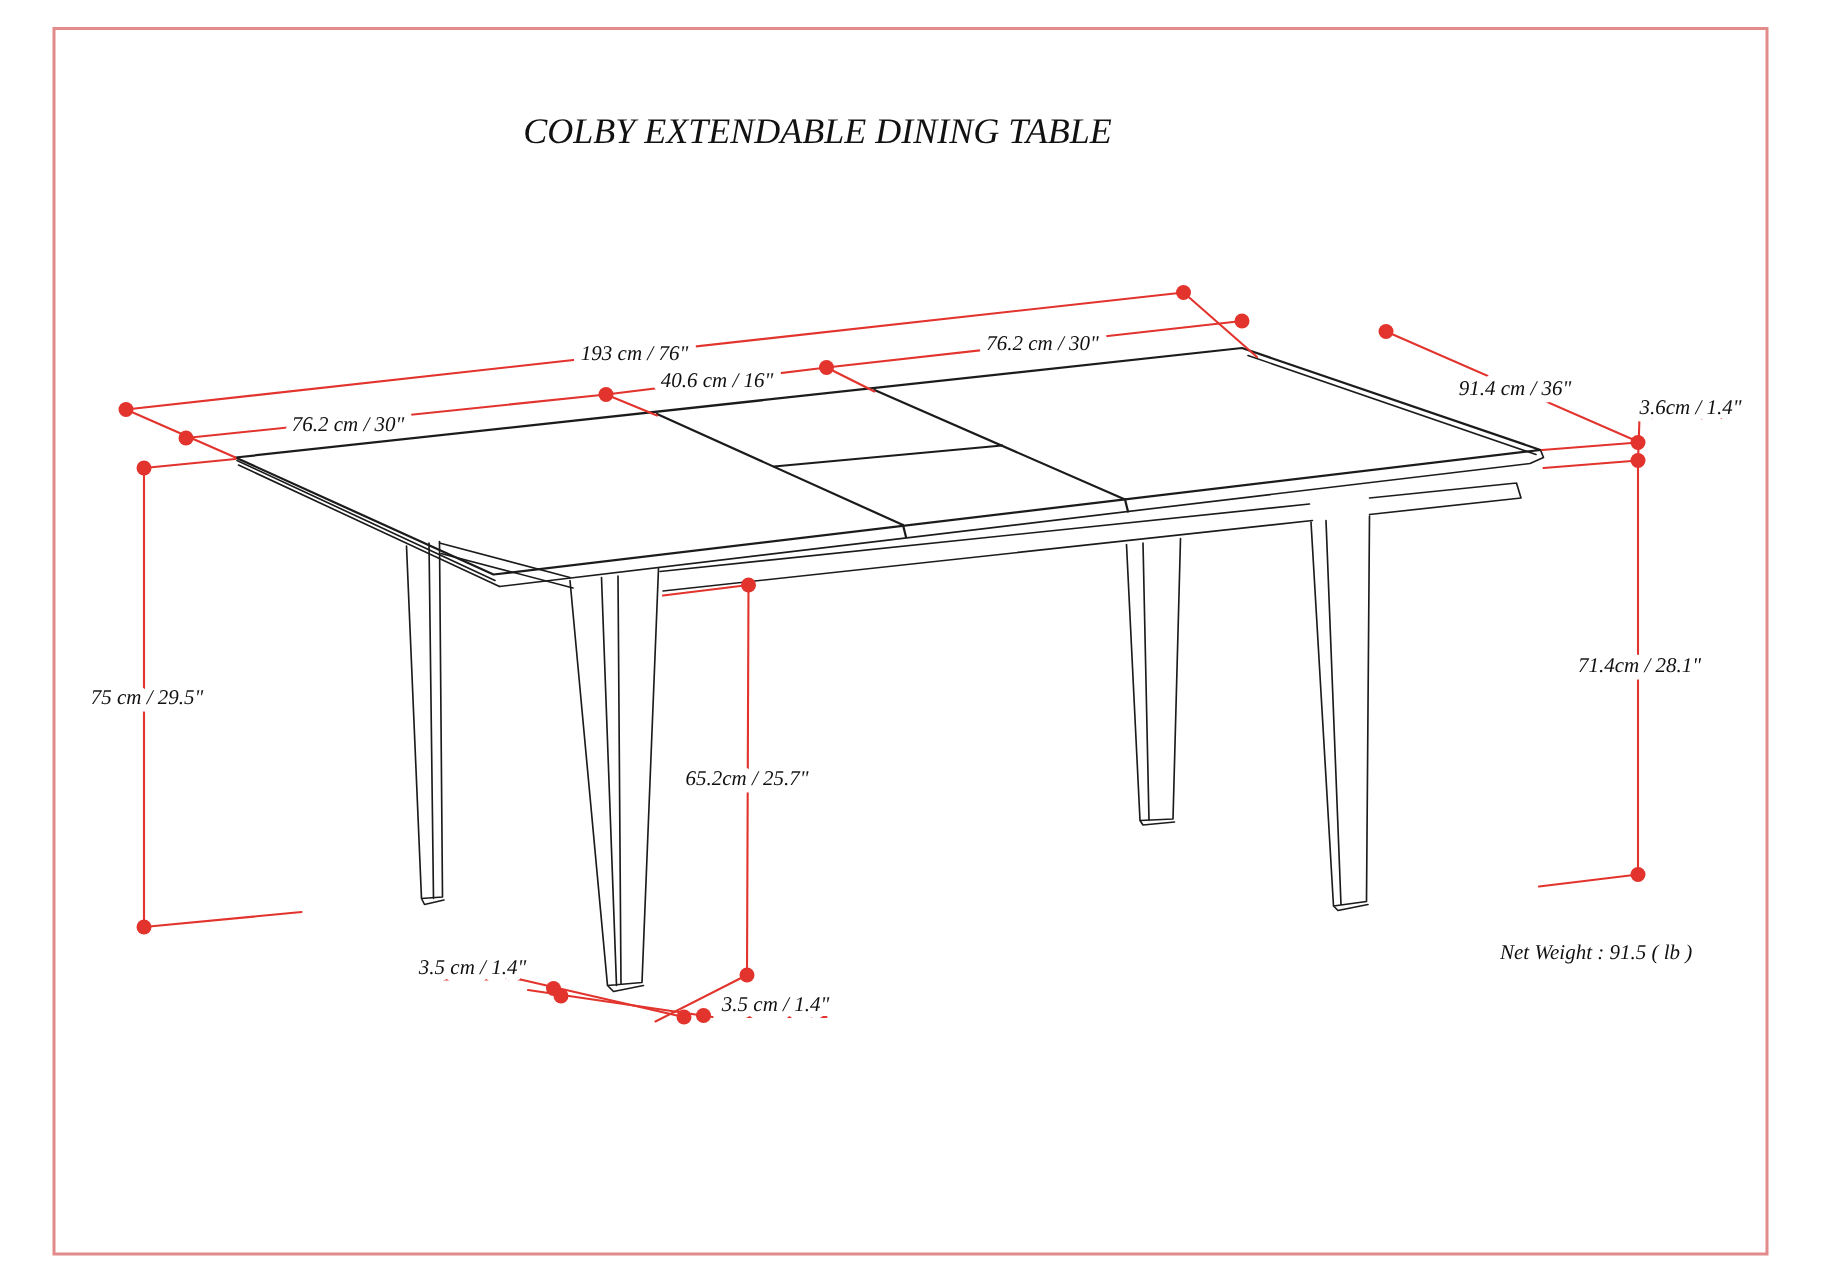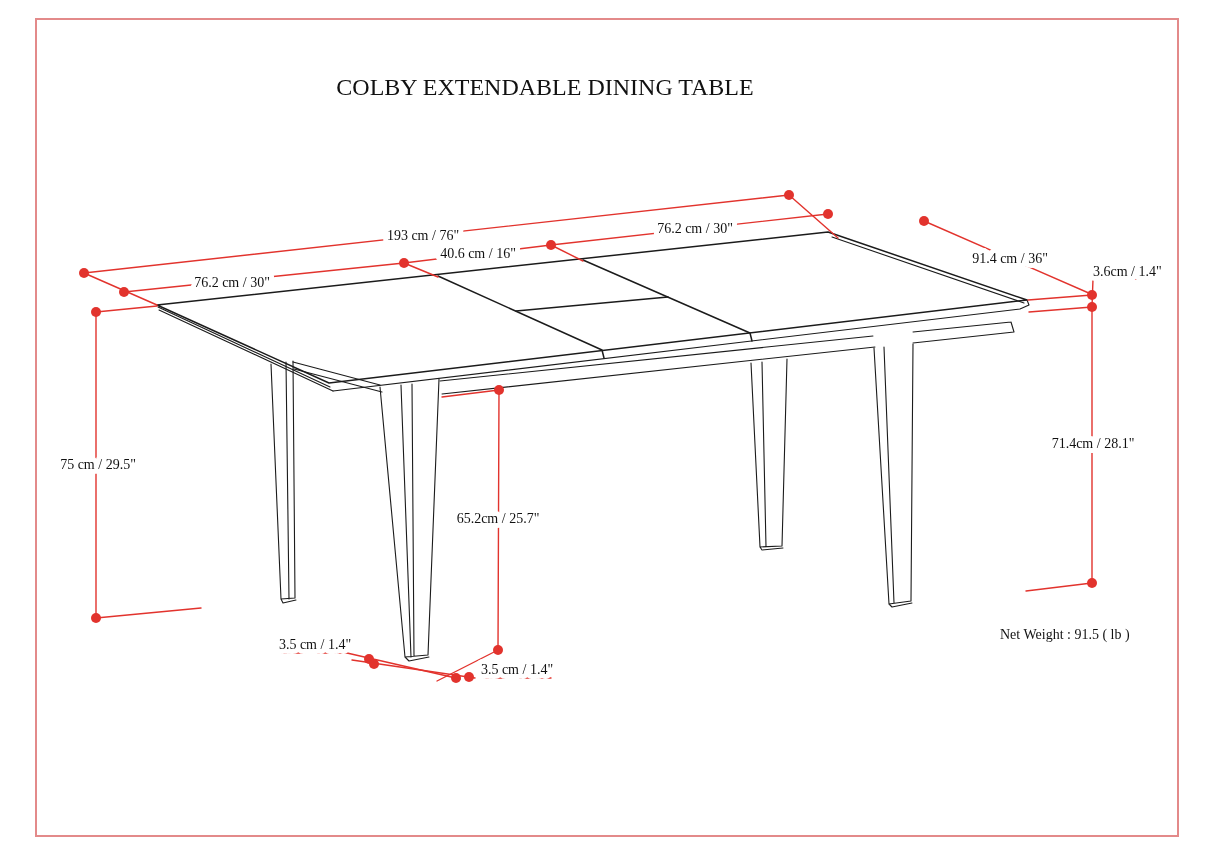--- a/index.html
+++ b/index.html
@@ -1,21 +1,21 @@
 <!DOCTYPE html>
 <html style="--red: #e2332d; --pink: #e38a8a; --ink: #1b1b1b;"><head>
 <meta charset="utf-8">
 <style>
   :root{
     --red:#e2332d;
     --pink:#e38a8a;
     --ink:#1b1b1b;
   }
   html,body{margin:0;padding:0;background:#fff;}
-  .stage{position:relative;width:1214px;height:858px;background:#fff;overflow:hidden;}
+  .stage{position:relative;width:1214px;height:858px;background:#fff;overflow:hidden;font-style:italic;}
   svg{display:block;}
   .frame{fill:none;stroke:var(--pink);stroke-width:2;}
   .blk{fill:none;stroke:var(--ink);stroke-width:1.5;stroke-linecap:round;stroke-linejoin:round;}
   .blk-thin{fill:none;stroke:var(--ink);stroke-width:1.1;stroke-linecap:round;stroke-linejoin:round;}
   .dim{fill:none;stroke:var(--red);stroke-width:1.4;stroke-linecap:round;}
   .dot{fill:var(--red);stroke:none;}
   .lbl{font-family:"Liberation Serif", "DejaVu Serif", serif;font-size:14px;fill:#111;}
   .halo{stroke:#fff;stroke-width:10px;paint-order:stroke;stroke-linejoin:round;}
   .title-text{font-family:"Liberation Serif", "DejaVu Serif", serif;font-size:24px;fill:#111;}
   .mid{text-anchor:middle;}

